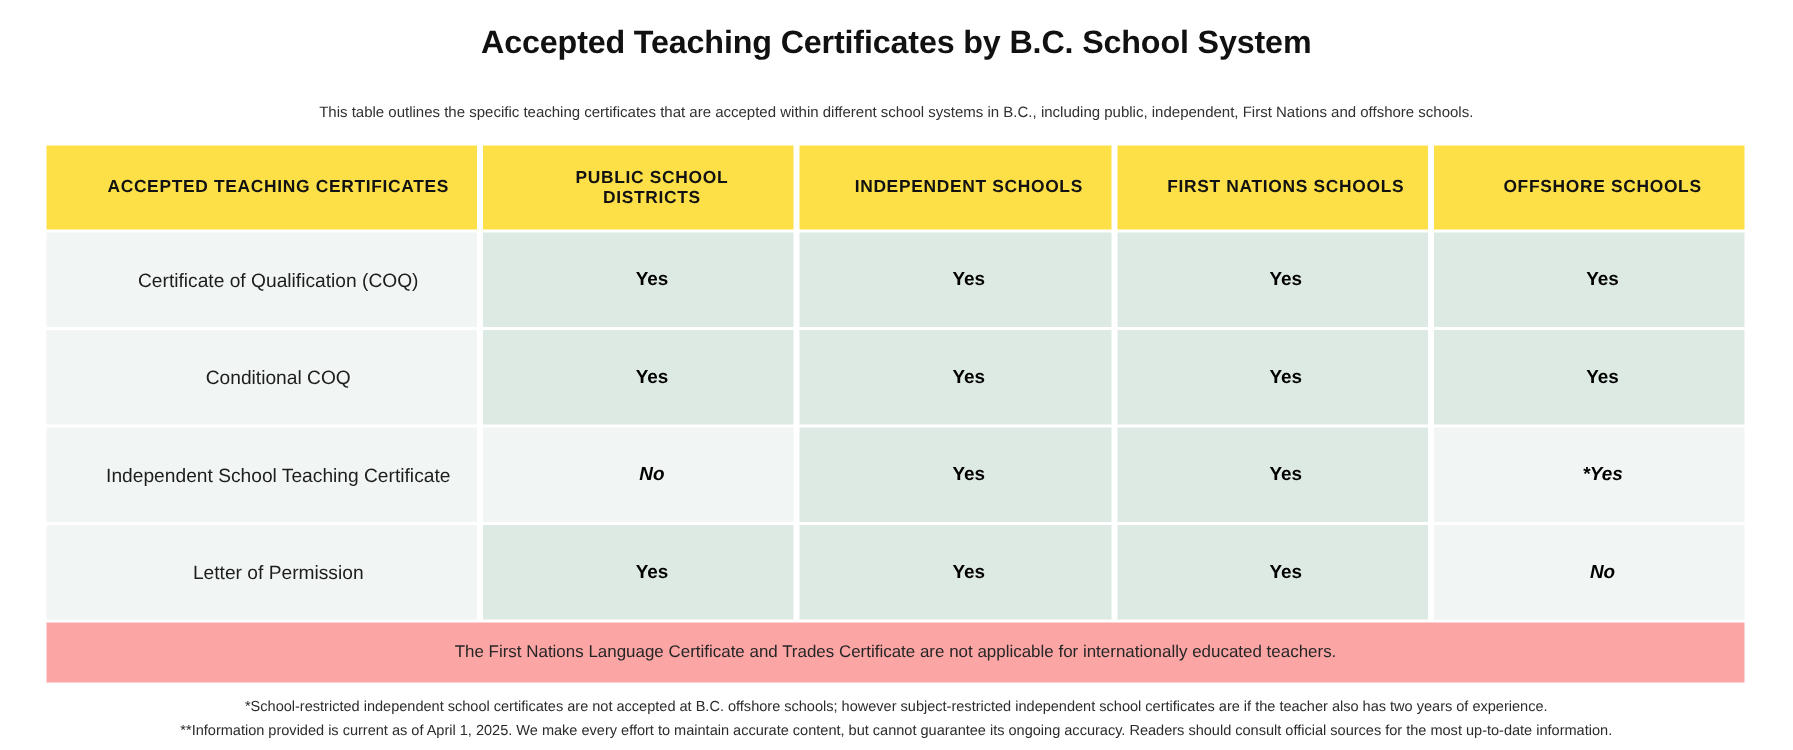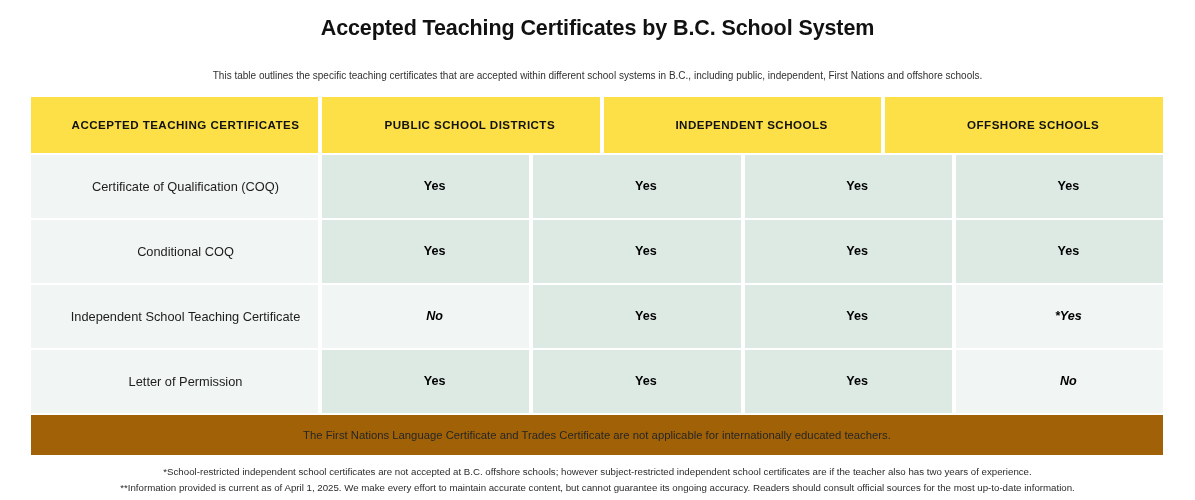--- a/index.html
+++ b/index.html
@@ -106,21 +106,21 @@
   .cell.val.no {
     background: #F1F5F3;
     font-style: italic;
   }
 
   
   .note-row {
     margin-top: 2px;
     width: 100%;
     height: 40px;
-    background: #a16207;
+    background: #fca5a5;
     display: flex;
     align-items: center;
     justify-content: center;
     box-sizing: border-box;
   }
   .note-text {
     font-size: 11.3px;
     color: #262626;
     text-align: center;
   }
@@ -145,20 +145,21 @@
     <h1 class="title">Accepted Teaching Certificates by B.C. School System</h1>
     <p class="subtitle">This table outlines the specific teaching certificates that are accepted within different school systems in B.C., including public, independent, First Nations and offshore schools.</p>
   </div>
 
   <div class="table-wrap">
 
     <div class="row header-row">
       <div class="cell col-first">ACCEPTED TEACHING CERTIFICATES</div>
       <div class="cell col-rest">PUBLIC SCHOOL DISTRICTS</div>
       <div class="cell col-rest">INDEPENDENT SCHOOLS</div>
+      <div class="cell col-rest">FIRST NATIONS SCHOOLS</div>
       <div class="cell col-rest">OFFSHORE SCHOOLS</div>
     </div>
 
     <div class="row body-row">
       <div class="cell col-first label">Certificate of Qualification (COQ)</div>
       <div class="cell col-rest val yes">Yes</div>
       <div class="cell col-rest val yes">Yes</div>
       <div class="cell col-rest val yes">Yes</div>
       <div class="cell col-rest val yes">Yes</div>
     </div>

